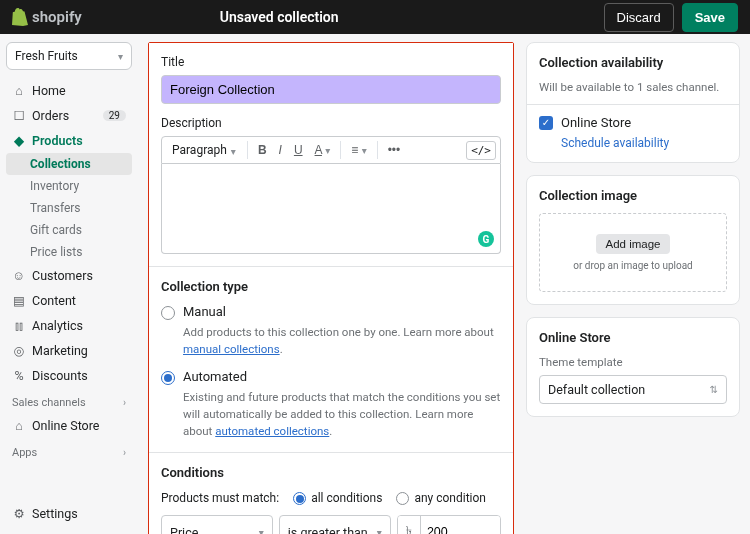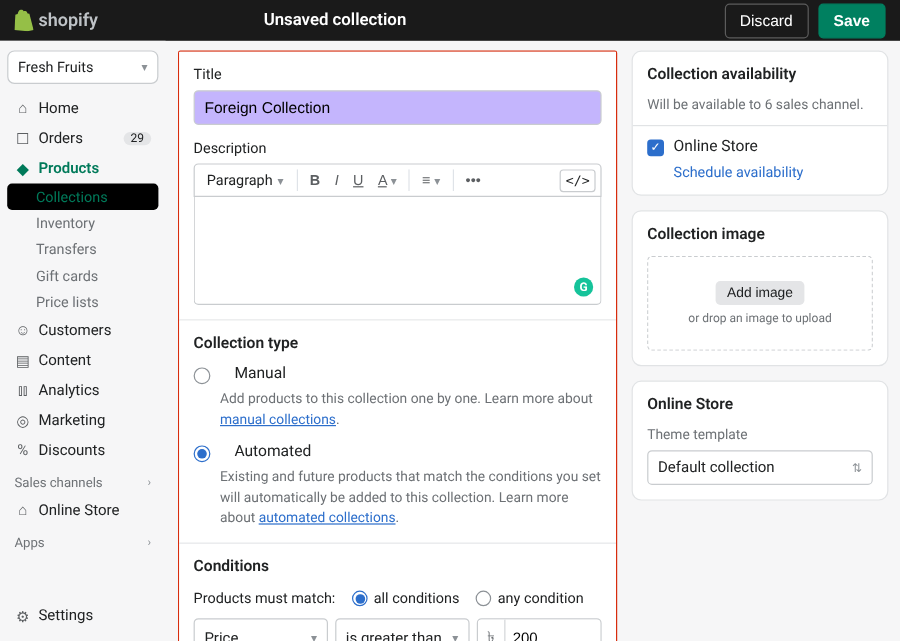--- a/index.html
+++ b/index.html
@@ -11,42 +11,42 @@
   .btn { border-radius: 4px; padding: 6px 12px; cursor: pointer; border: 1px solid #5c5c5c; background: transparent; color: #fff; font-size: 13px; }
   .btn-primary { background: #008060; border-color: #008060; font-weight: 600; }
   .layout { display: flex; height: 500px; }
   .sidebar { width: 138px; background: #f6f6f7; padding: 8px 6px; display: flex; flex-direction: column; }
   .store-select { background: #fff; border: 1px solid #c9cccf; border-radius: 6px; padding: 6px 8px; margin-bottom: 8px; display: flex; align-items: center; justify-content: space-between; font-size: 12px; cursor: pointer; }
   .nav-item { display: flex; align-items: center; gap: 6px; padding: 5px 6px; border-radius: 4px; font-size: 12.5px; color: #202223; cursor: pointer; position: relative; }
   .nav-item .count { margin-left: auto; background: #e4e5e7; border-radius: 10px; padding: 0 6px; font-size: 10px; }
   .nav-item.expanded { color: #007a5a; font-weight: 600; }
   .nav-sub { display: flex; flex-direction: column; }
   .nav-sub-item { padding: 4px 6px 4px 24px; font-size: 12px; color: #6d7175; cursor: pointer; border-radius: 4px; }
-  .nav-sub-item.active { color: #007a5a; font-weight: 400; background: #000000; }
+  .nav-sub-item.active { color: #007a5a; font-weight: 700; background: #e5e5e5; }
   .nav-section-label { font-size: 11px; color: #6d7175; padding: 8px 6px 4px; display: flex; justify-content: space-between; align-items: center; }
   .sidebar-spacer { flex: 1; }
   .icon { width: 14px; height: 14px; display: inline-flex; align-items: center; justify-content: center; color: #5c5f62; flex-shrink: 0; }
   .main { flex: 1; padding: 8px 10px 10px 10px; display: flex; gap: 12px; overflow: auto; }
   .center-col { width: 366px; display: flex; flex-direction: column; gap: 10px; }
   .right-col { flex: 1; display: flex; flex-direction: column; gap: 12px; }
   .card { background: #fff; border: 1px solid #e1e3e5; border-radius: 8px; padding: 12px; }
   .highlight { border: 1px solid #d82c0d; border-radius: 2px; padding: 0; }
   .highlight .card { border: none; border-radius: 0; }
   .highlight .card:not(:last-child){ border-bottom:1px solid #e1e3e5; }
   .label { font-size: 12px; color: #202223; margin-bottom: 6px; display: block; }
   .input { width: 100%; border: 1px solid #c9cccf; border-radius: 4px; padding: 6px 8px; font-size: 13px; background:#c4b5fd; }
   .toolbar { border: 1px solid #c9cccf; border-radius: 4px; display: flex; align-items: center; padding: 3px 4px; gap: 2px; position: relative; }
   .tb-btn { border: none; background: transparent; padding: 3px 5px; cursor: pointer; font-size: 12px; color: #5c5f62; border-radius: 2px; }
   .tb-select { display: flex; align-items: flex-end; gap: 4px; padding: 3px 6px; font-size: 12px; cursor: pointer; }
   .tb-div { width: 1px; height: 18px; background: #dfe3e8; margin: 0 3px; }
   .tb-code { margin-left: auto; border: 1px solid #c9cccf; border-radius: 3px; padding: 2px 4px; }
   .editor { border: 1px solid #c9cccf; border-top: none; border-radius: 0 0 4px 4px; height: 90px; position: relative; }
   .grammarly { position: absolute; right: 6px; bottom: 6px; width: 16px; height: 16px; border-radius: 50%; background: #15c39a; display: flex; align-items: center; justify-content: center; color: #fff; font-size: 10px; font-weight: 700; }
   .section-title { font-weight: 600; font-size: 13px; margin-bottom: 10px; }
-  .radio-row { display: flex; align-items: flex-start; gap: 20px; margin-bottom: 4px; }
+  .radio-row { display: flex; align-items: flex-start; gap: 8px; margin-bottom: 4px; }
   .radio { width: 14px; height: 14px; border: 1px solid #8c9196; border-radius: 50%; margin-top: 2px; cursor: pointer; flex-shrink: 0; display:flex;align-items:center;justify-content:center; }
   .radio.checked { border-color: #2c6ecb; }
   .radio.checked::after { content: ""; width: 8px; height: 8px; background: #2c6ecb; border-radius: 50%; }
   .radio-desc { font-size: 11.5px; color: #6d7175; margin-left: 22px; margin-bottom: 10px; line-height: 1.5; }
   a.link { color: #2c6ecb; text-decoration: underline; }
   .match-row { display: flex; align-items: center; gap: 14px; font-size: 12px; margin-bottom: 10px; }
   .cond-row { display: flex; gap: 6px; margin-bottom: 8px; }
   .select { border: 1px solid #c9cccf; border-radius: 4px; padding: 6px 8px; font-size: 12.5px; background: #fff; display: flex; justify-content: space-between; align-items: center; cursor: pointer; }
   .subtext { font-size: 11.5px; color: #6d7175; }
   .check-row { display: flex; align-items: center; gap: 8px; margin-bottom: 6px; margin-top:6px; }
@@ -215,21 +215,21 @@
             </div>
           </div>
 
         </div>
       </div>
     </div>
 
     <div class="right-col">
       <div class="card">
         <div class="section-title">Collection availability</div>
-        <div class="subtext">Will be available to 6 sales channel.</div>
+        <div class="subtext">Will be available to 1 sales channel.</div>
         <hr style="border:none;border-top:1px solid #e1e3e5;margin:10px -12px;">
         <div class="check-row">
           <div class="checkbox">✓</div>
           <span>Online Store</span>
         </div>
         <div class="schedule-link">Schedule availability</div>
       </div>
 
       <div class="card">
         <div class="section-title">Collection image</div>

